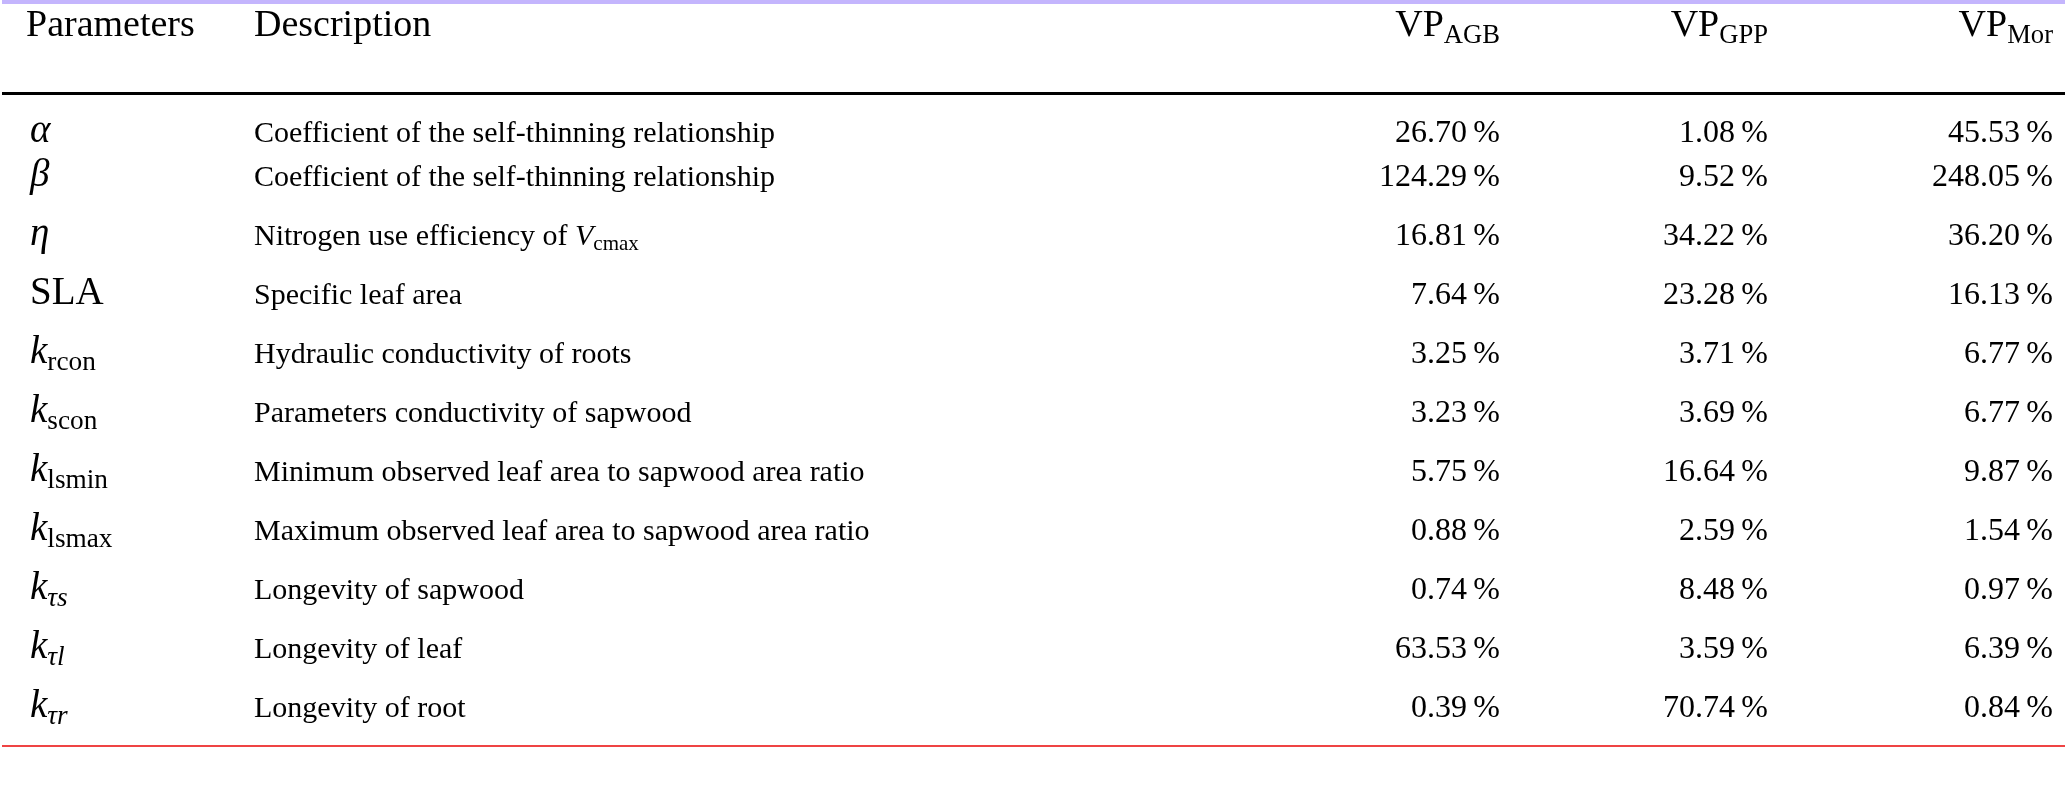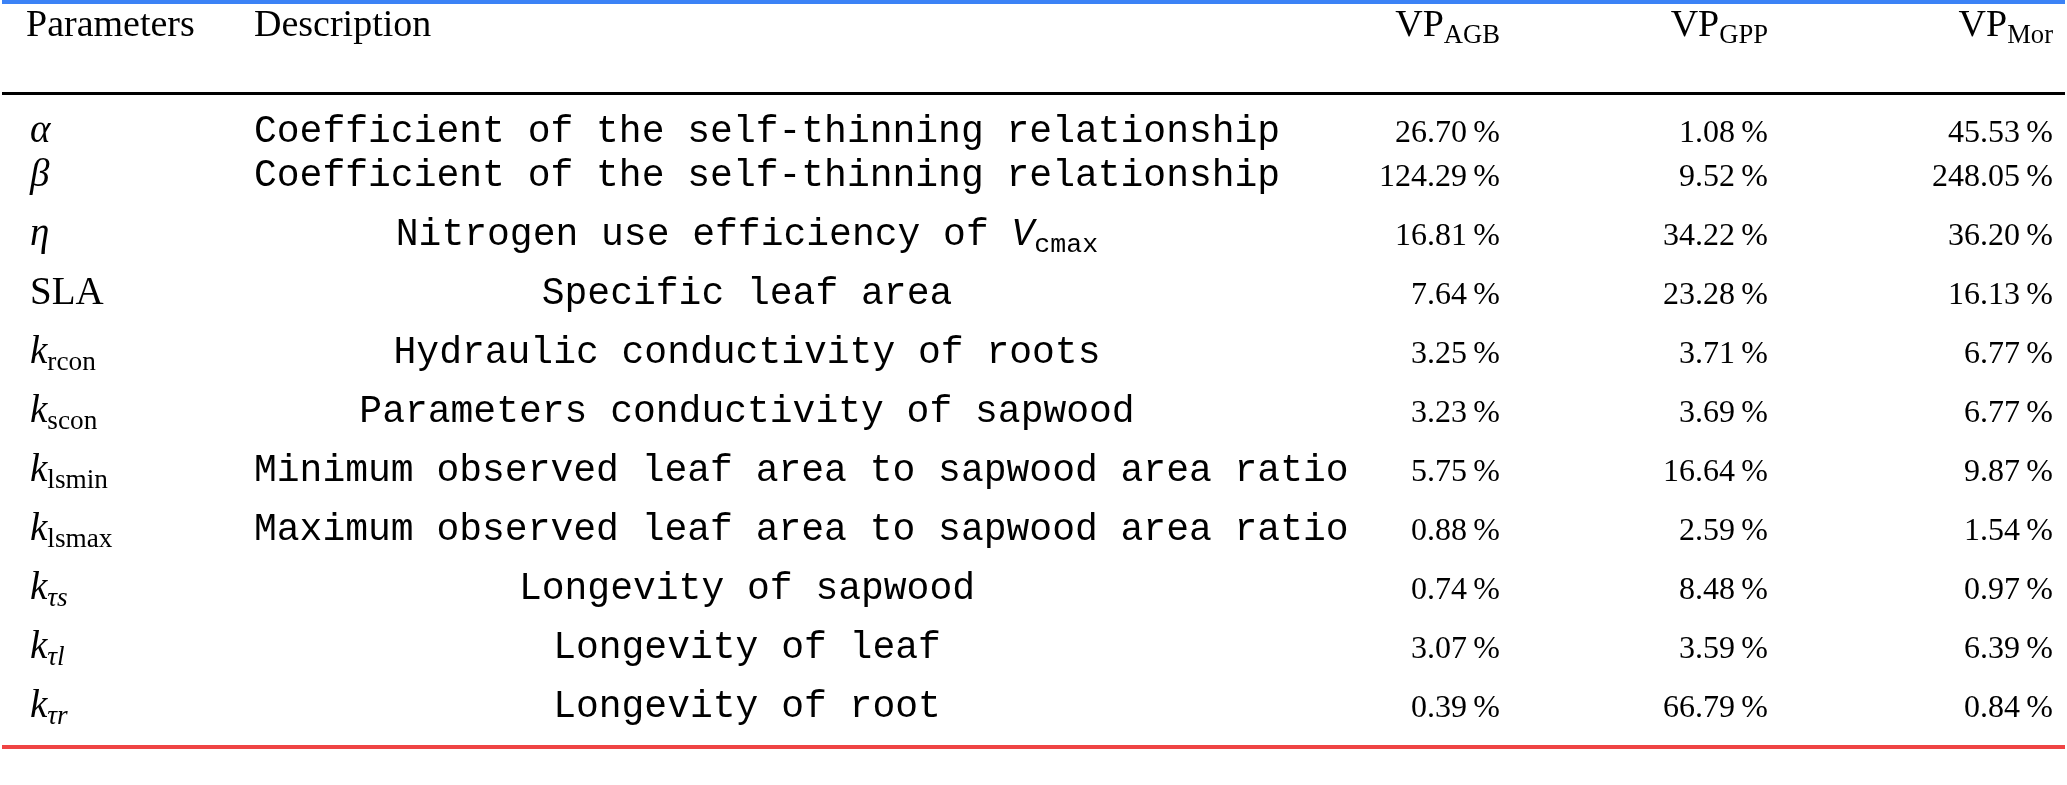--- a/index.html
+++ b/index.html
@@ -26,25 +26,25 @@
     width: 2063px;
     margin-left: 2px;
     border-collapse: collapse;
     table-layout: fixed;
     font-size: 37px;
     line-height: 1.0;
   }
 
   
   table.paper-table thead tr.head-row > * {
-    border-top: 4px solid #3b82f6;
+    border-top: 4px solid #c4b5fd;
     border-bottom: 3px solid #000;
   }
   table.paper-table tbody tr:last-child > * {
-    border-bottom: 4px solid #ef4444;
+    border-bottom: 2px solid #ef4444;
   }
 
   col.c-param  { width: 228px; }
   col.c-desc   { width: 1010px; }
   col.c-vp1    { width: 272px; }
   col.c-vp2    { width: 268px; }
   col.c-vp3    { width: 285px; }
 
   th, td {
     padding: 0;
@@ -71,25 +71,24 @@
     text-align: left;
     padding-left: 28px;
     font-style: italic;
     font-size: 39px;
     white-space: nowrap;
   }
   td.param .roman {
     font-style: normal;
   }
   td.desc {
-    text-align: center;
+    text-align: left;
     padding-left: 24px;
-    font-size: 38px;
+    font-size: 30px;
     white-space: nowrap;
-    font-family: Liberation Mono, monospace;
   }
   td.num {
     text-align: right;
     padding-right: 12px;
     font-size: 32px;
     white-space: nowrap;
   }
   tbody tr:first-child td { padding-top: 14px; }
   tbody tr:last-child  td { padding-bottom: 16px; }
 
@@ -184,26 +183,26 @@
         <tr>
           <td class="param"><span>k</span><span class="sub ital">τs</span></td>
           <td class="desc"><span>Longevity of sapwood</span></td>
           <td class="num">0.74 %</td>
           <td class="num">8.48 %</td>
           <td class="num">0.97 %</td>
         </tr>
         <tr>
           <td class="param"><span>k</span><span class="sub ital">τl</span></td>
           <td class="desc"><span>Longevity of leaf</span></td>
-          <td class="num">3.07 %</td>
+          <td class="num">63.53 %</td>
           <td class="num">3.59 %</td>
           <td class="num">6.39 %</td>
         </tr>
         <tr>
           <td class="param"><span>k</span><span class="sub ital">τr</span></td>
           <td class="desc"><span>Longevity of root</span></td>
           <td class="num">0.39 %</td>
-          <td class="num">66.79 %</td>
+          <td class="num">70.74 %</td>
           <td class="num">0.84 %</td>
         </tr>
       </tbody>
   </table>
 </div>
 
 </body></html>

